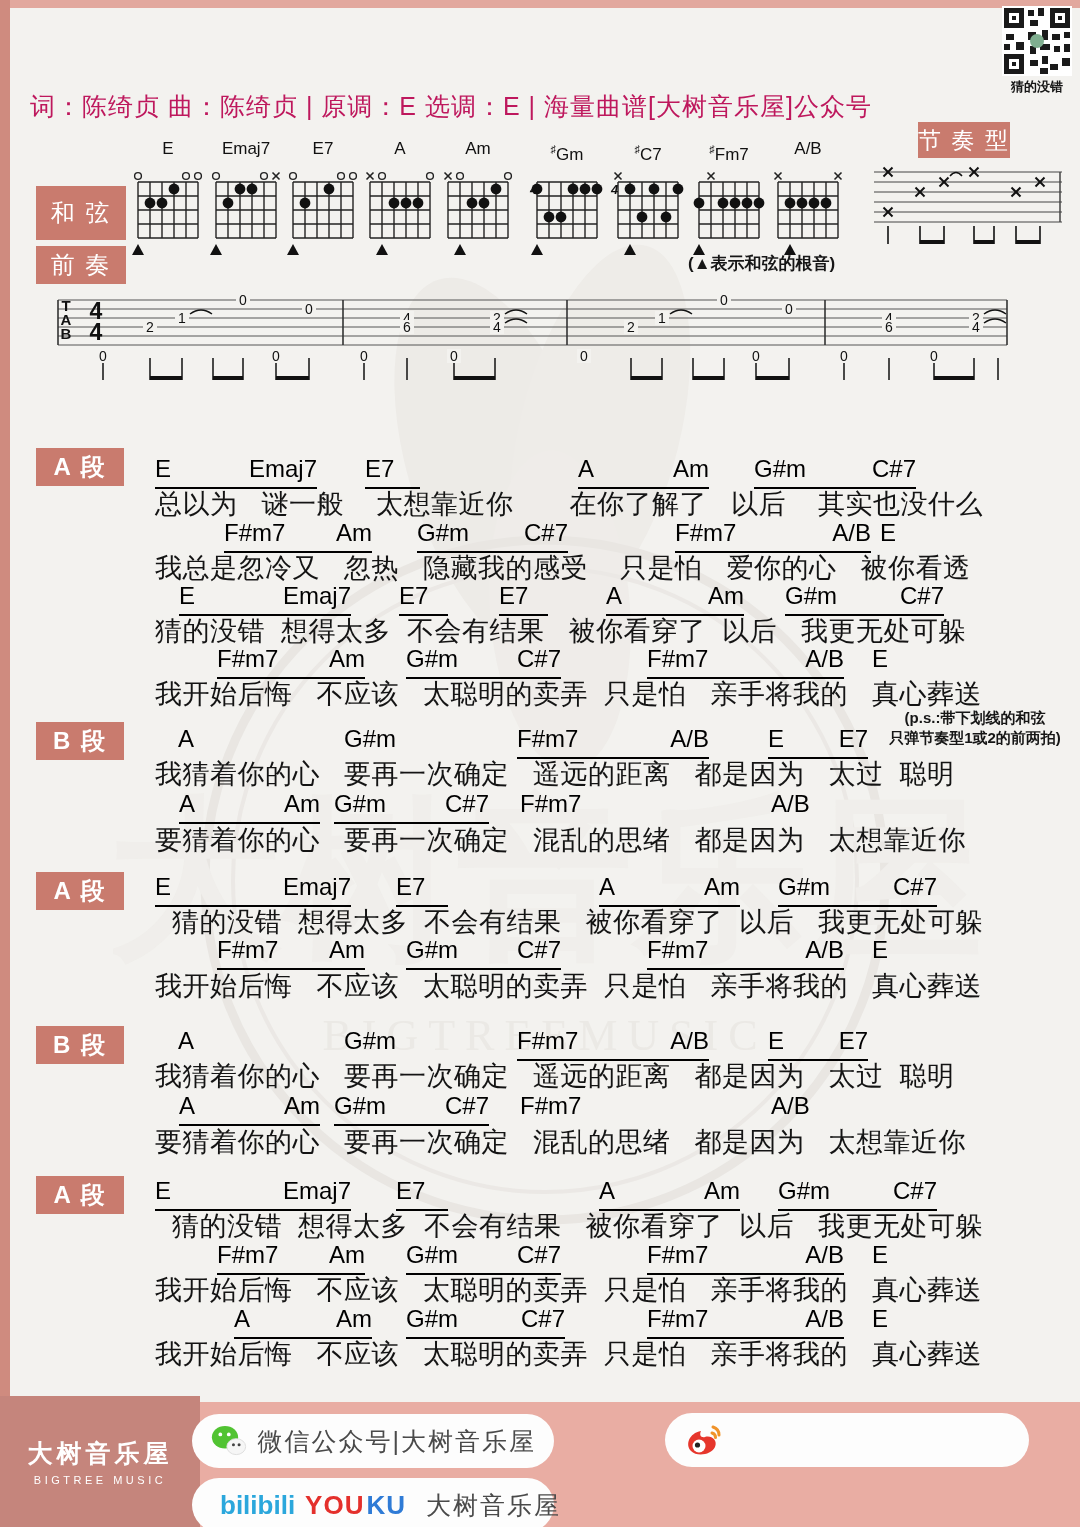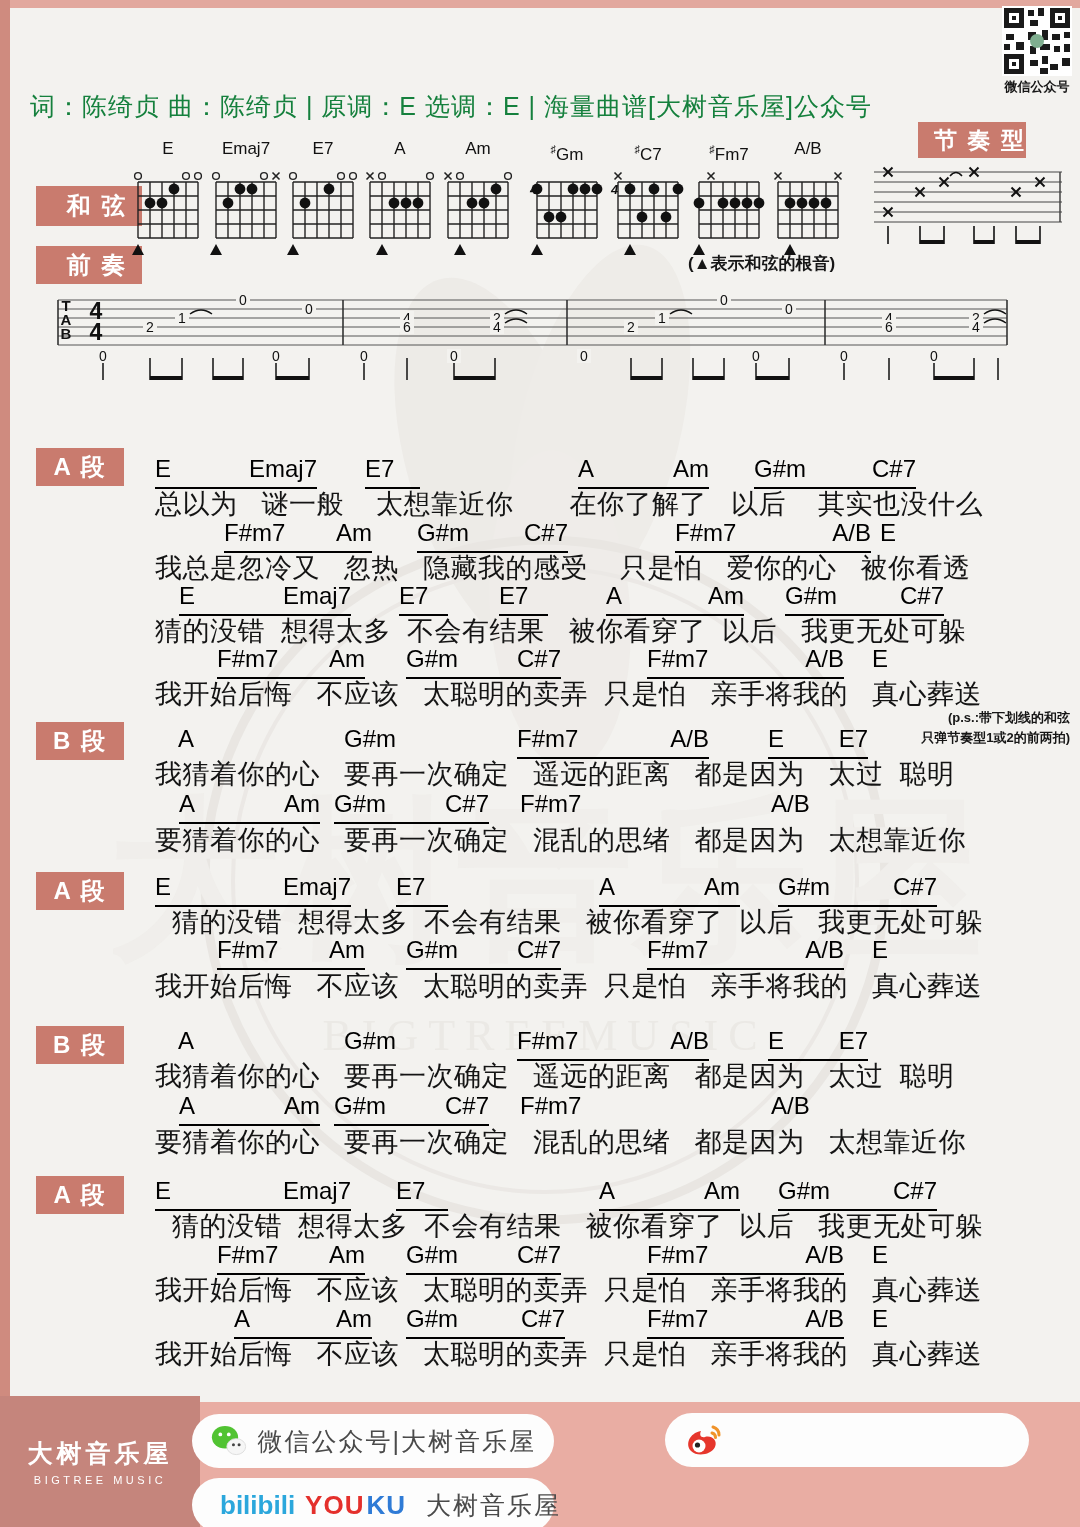--- a/index.html
+++ b/index.html
@@ -2,30 +2,30 @@
 <html><head>
 <meta charset="utf-8">
 <style>
   html,body{margin:0;padding:0;background:#888;}
   .page{position:relative;width:1080px;height:1527px;background:#f3f2ef;overflow:hidden;
         font-family:"Liberation Sans","DejaVu Sans",sans-serif;color:#161616;}
   .abs{position:absolute;}
   .strip-top{left:0;top:0;width:1080px;height:8px;background:#e2a89e;}
   .strip-left{left:0;top:0;width:10px;height:1527px;background:#cf8b7f;}
   .title{left:30px;top:26px;font-size:42px;font-weight:bold;color:#c8746a;letter-spacing:1px;}
-  .subtitle{left:30px;top:90px;font-size:25px;color:#15803d;letter-spacing:1px;}
+  .subtitle{left:30px;top:90px;font-size:25px;color:#be185d;letter-spacing:1px;}
   .qr{left:1002px;top:6px;}
   .qr-label{left:998px;top:78px;width:78px;text-align:center;font-size:13px;font-weight:bold;}
-  .tag{background:#c97b6e;color:#fff;font-weight:bold;text-align:center;
-       display:flex;align-items:center;justify-content:center;letter-spacing:2px;padding-left:16px;}
+  .tag{background:#c97b6e;color:#fff;font-weight:normal;text-align:center;
+       display:flex;align-items:center;justify-content:center;letter-spacing:2px;}
   .tag-rhythm{left:918px;top:122px;width:92px;height:36px;font-size:23px;}
-  .tag-chords{left:36px;top:186px;width:90px;height:40px;font-size:24px;}
+  .tag-chords{left:36px;top:186px;width:90px;height:54px;font-size:24px;}
   .tag-intro{left:36px;top:246px;width:90px;height:38px;font-size:24px;}
   .root-note{left:688px;top:252px;font-size:17px;font-weight:bold;}
-  .ps-note{left:880px;top:708px;width:190px;text-align:right;font-size:13px;font-weight:bold;line-height:20px;}
+  .ps-note{left:880px;top:708px;width:190px;text-align:center;font-size:15px;font-weight:bold;line-height:20px;}
   .cdiag{top:140px;width:76px;text-align:center;}
   .cname{font-size:17px;height:18px;line-height:18px;color:#111;}
   .cname sup{font-size:11px;}
   .chord-seg{font-size:24px;color:#000;display:flex;justify-content:space-between;padding-bottom:4px;white-space:pre;}
   .chord-seg.u{border-bottom:2px solid #000;}
   .lyric{font-size:27px;white-space:pre;color:#141414;letter-spacing:0.5px;}
   .seclabel{background:#c97b6e;color:#fff;font-weight:bold;font-size:24px;letter-spacing:2px;
             width:88px;height:38px;display:flex;align-items:center;justify-content:center;left:36px;}
   .watermark{left:0;top:0;pointer-events:none;}
   
@@ -98,21 +98,21 @@
         <rect x="53" y="7" width="10" height="10"></rect>
         <rect x="7" y="53" width="10" height="10"></rect>
       </g>
     <g fill="#1a1a1a">
         <rect x="10" y="10" width="4" height="4"></rect>
         <rect x="56" y="10" width="4" height="4"></rect>
         <rect x="10" y="56" width="4" height="4"></rect>
       </g>
     <circle cx="35" cy="35" r="7" fill="#7fae8f"></circle>
   </svg>
-  <div class="abs qr-label">微信公众号</div>
+  <div class="abs qr-label">猜的没错</div>
 
   <div class="abs tag tag-rhythm">节 奏 型</div>
   <div class="abs tag tag-chords">和 弦</div>
   <div class="abs tag tag-intro">前 奏</div>
   <div class="abs root-note">(▲表示和弦的根音)</div>
 
   <div class="abs ps-note">
     <span>(p.s.:带下划线的和弦</span><br><span>只弹节奏型1或2的前两拍)</span>
   </div>
 

